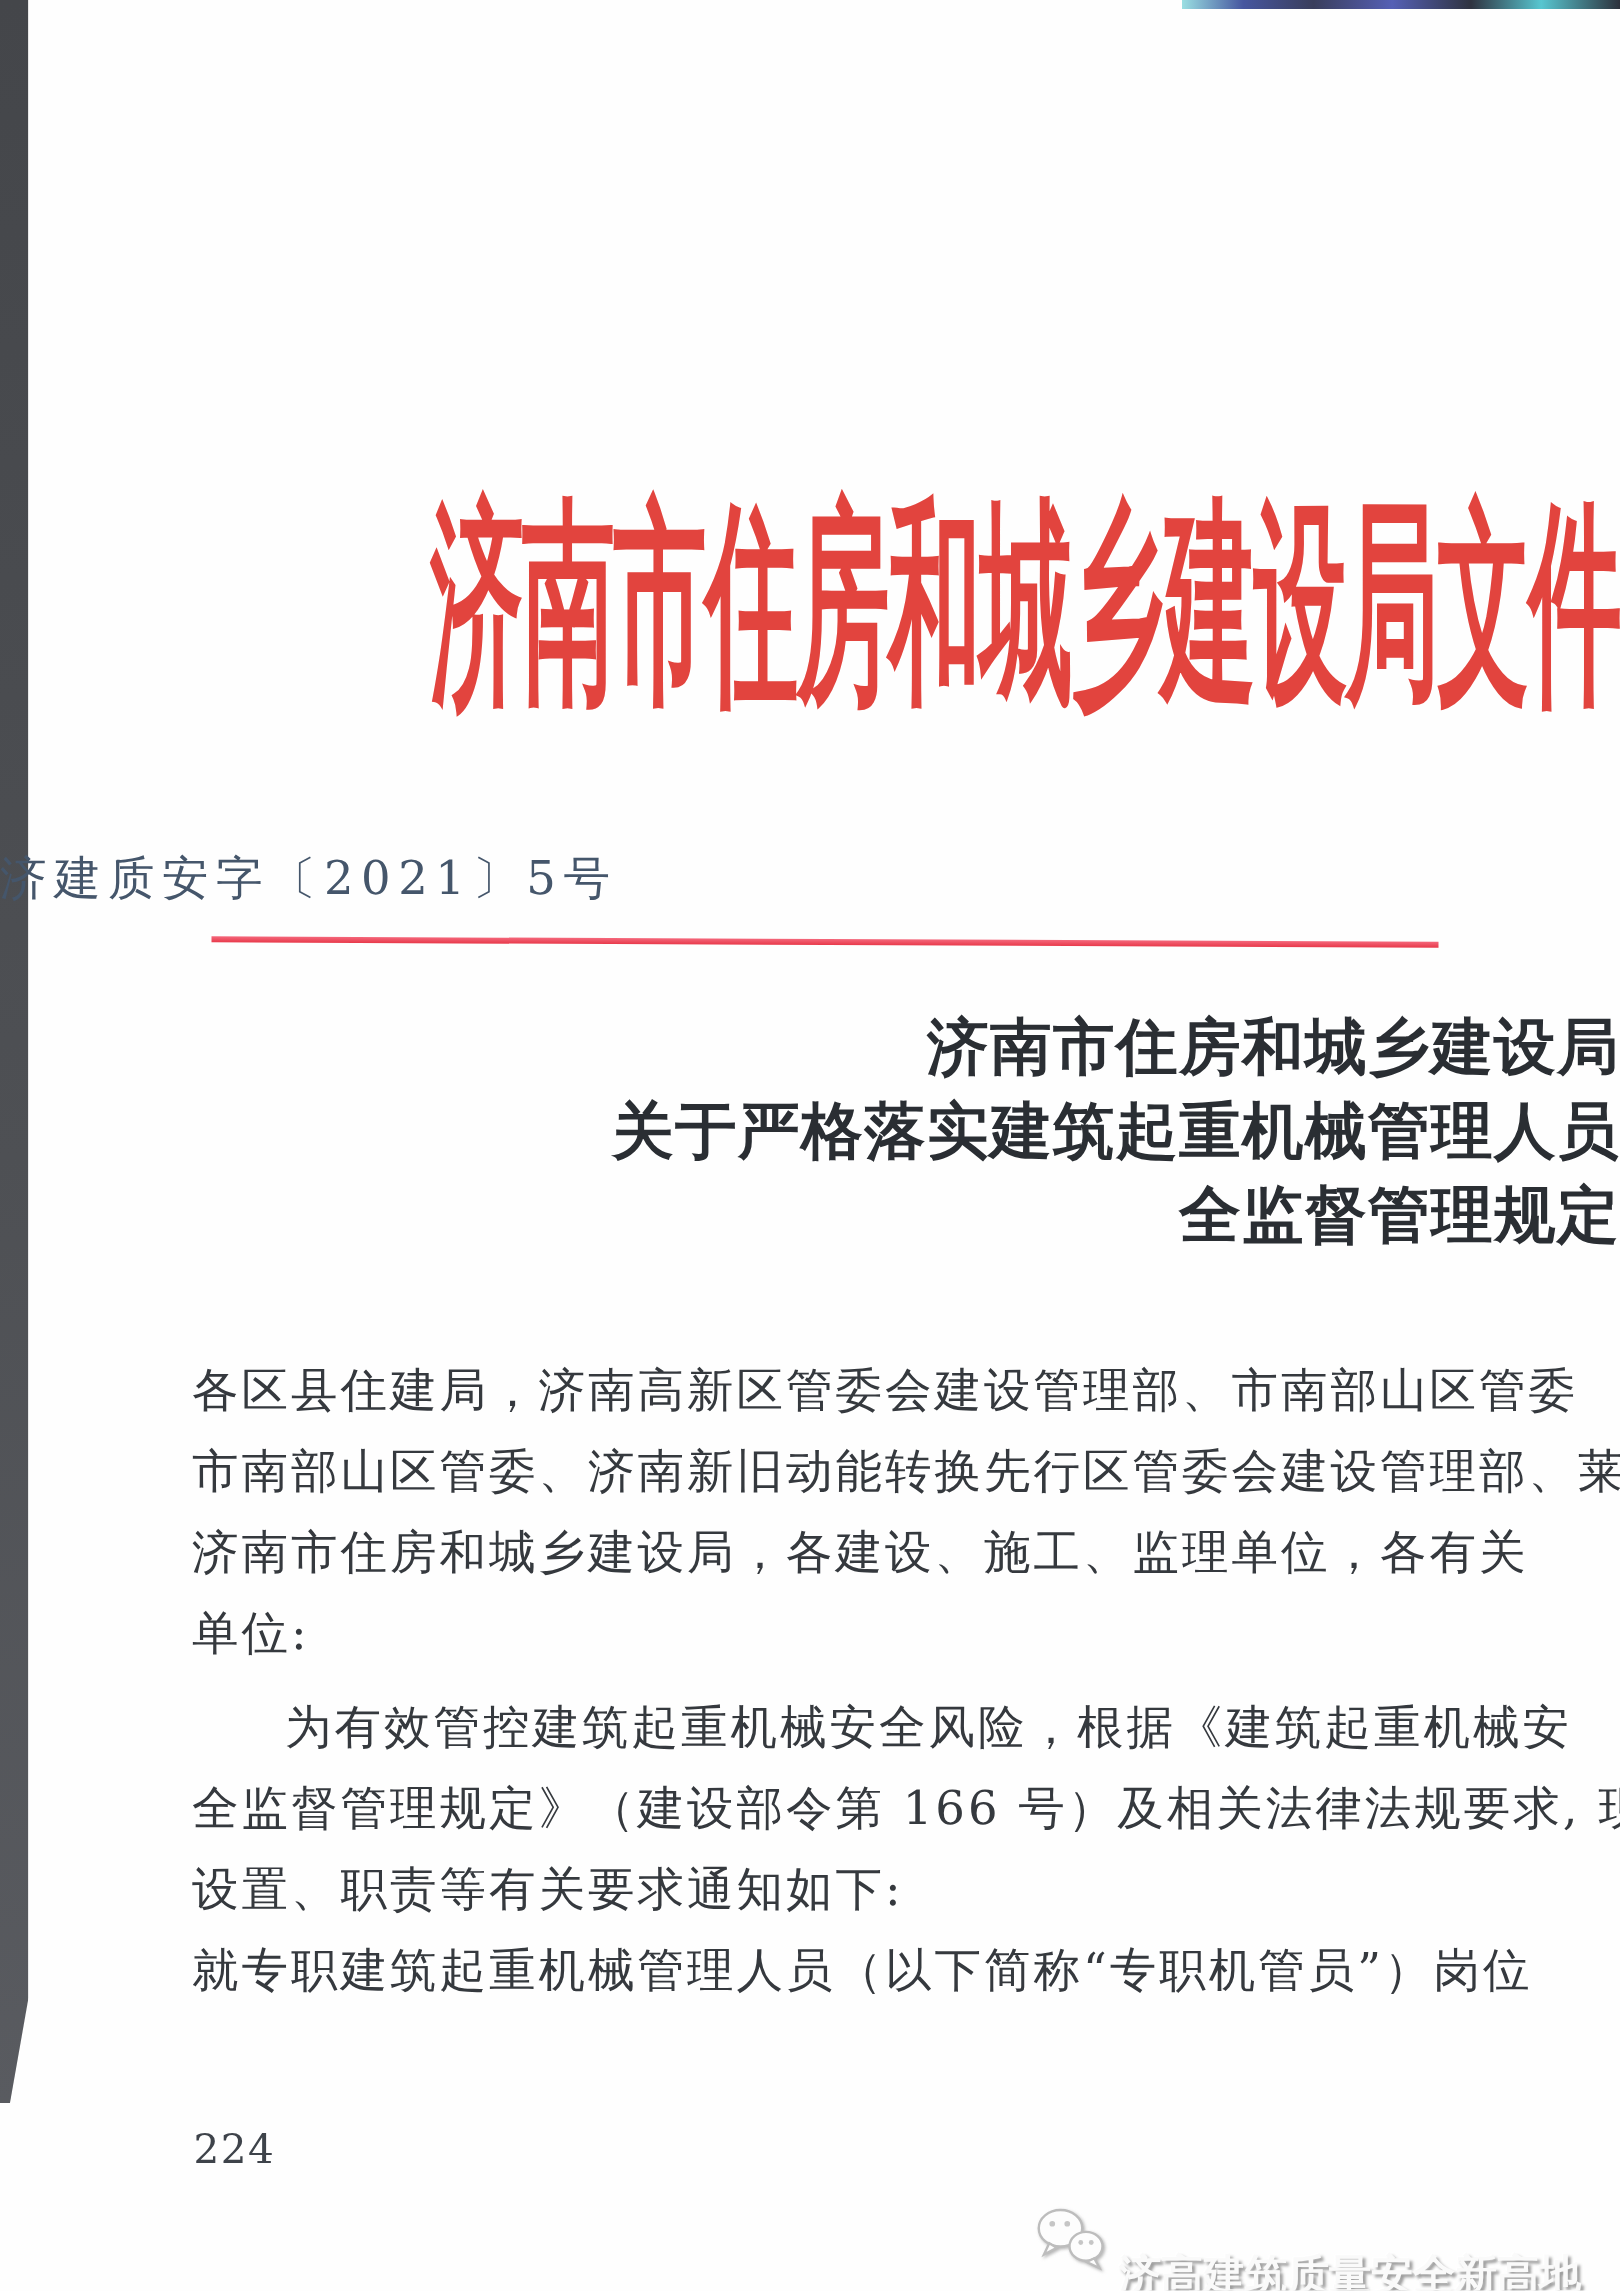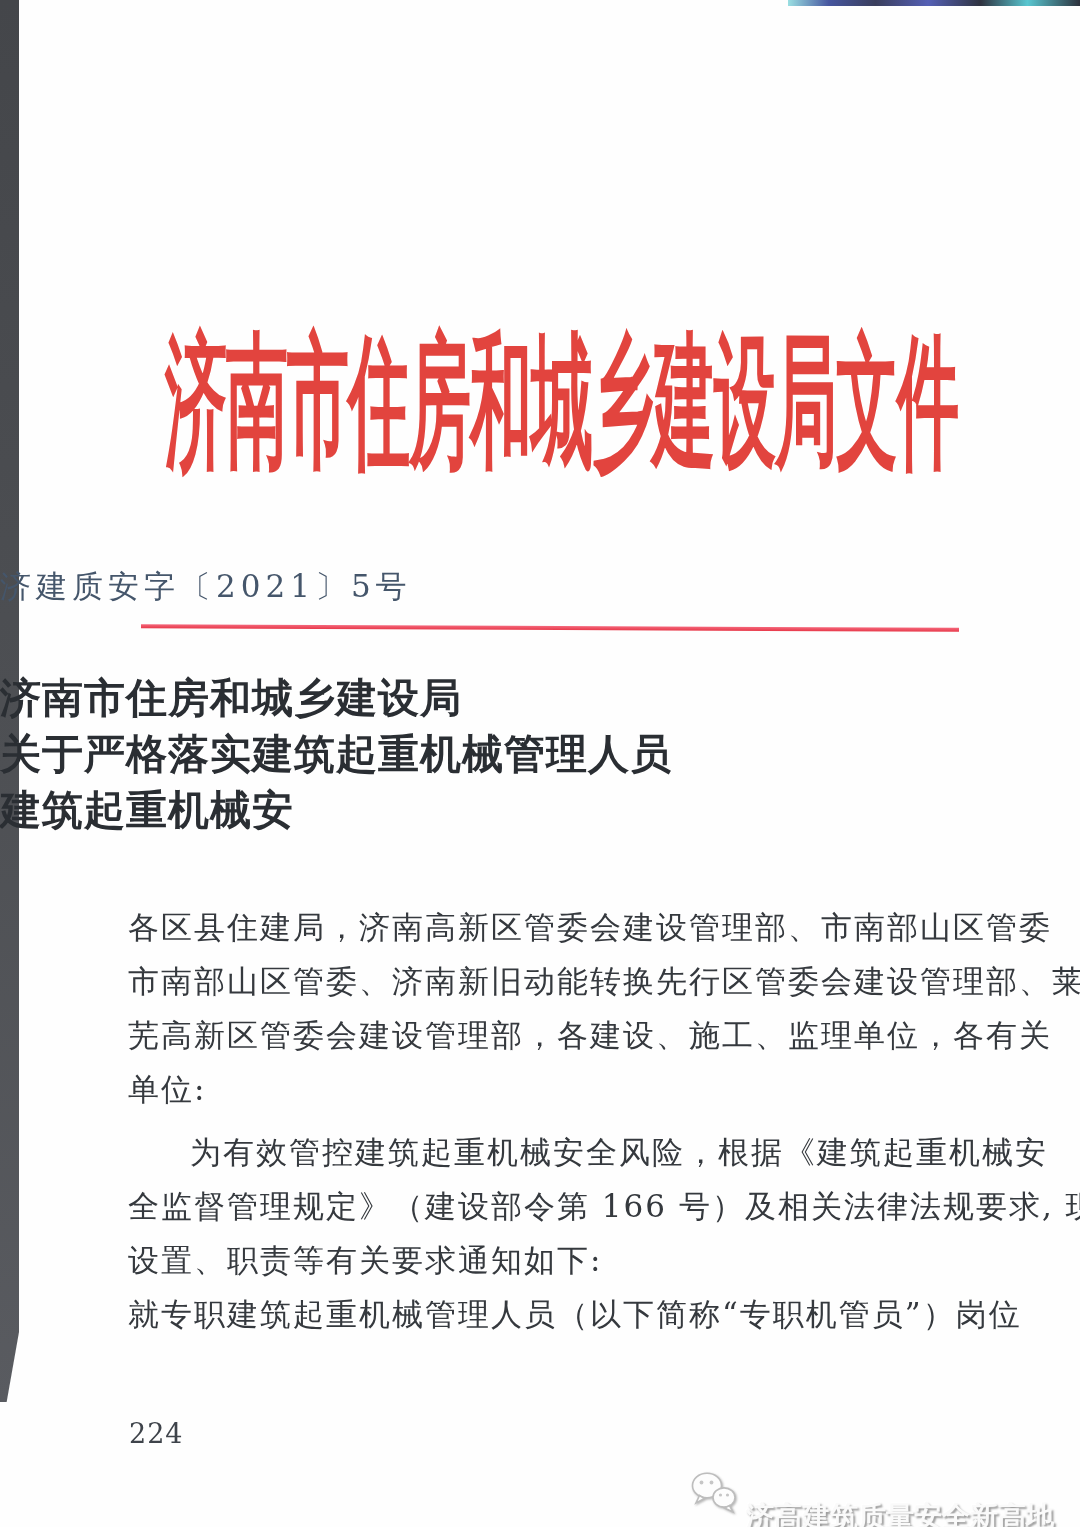--- a/index.html
+++ b/index.html
@@ -18,39 +18,39 @@
     clip-path:polygon(0 0,100% 0,100% 95%,35% 100%,0 100%);
   }
   
   .top-strip {
     position:absolute; top:0; right:0; width:292px; height:6px;
     background:linear-gradient(90deg,#9adfe2 0%,#46569f 14%,#3a3e5c 30%,#5560b5 48%,#2f3340 66%,#58c6d0 82%,#2c313c 100%);
   }
   
   .masthead {
     position:absolute; top:326px; left:0; width:100%; height:154px;
-    display:flex; align-items:center; justify-content:center;padding-left:43px;
+    display:flex; align-items:center; justify-content:flex-end;padding-left:43px;
   }
   .masthead span {
     font-size:62px; font-weight:700; white-space:nowrap; letter-spacing:-1px;
     color:var(--masthead-red,#e2443e);
     transform:scaleY(2.35); transform-origin:center;
   }
   .doc-number {
     position:absolute; top:566px; left:0; width:100%; text-align:left;
     font-size:31px; line-height:40px; letter-spacing:5px;
     color:var(--doc-number-ink,#45566b);
   }
   .red-rule {
     position:absolute; top:626px; left:141px; width:818px; height:4px;
     background:linear-gradient(180deg,#f4687c 0%,var(--rule-red,#e8394a) 100%);
     transform:rotate(0.25deg);
   }
   .doc-title {
-    position:absolute; top:670px; left:0; width:100%; text-align:left;
+    position:absolute; top:670px; left:0; width:100%; text-align:right;
     font-size:41px; line-height:56px; font-weight:700;
     color:#2a2e33; letter-spacing:1px;
   }
   .body-text {
     position:absolute; top:900px; left:128px; width:832px;
     font-size:31px; color:var(--body-ink,#35393e); letter-spacing:2px;
   }
   .body-text .line {
     height:54px; line-height:54px; white-space:nowrap;
   }
@@ -83,27 +83,27 @@
     <span>济南市住房和城乡建设局文件</span>
   </div>
 
   <div class="doc-number">济建质安字〔2021〕5号</div>
 
   <div class="red-rule"></div>
 
   <div class="doc-title">
       <div class="title-line">济南市住房和城乡建设局</div>
       <div class="title-line">关于严格落实建筑起重机械管理人员</div>
-      <div class="title-line">建筑起重机械安</div>
+      <div class="title-line">全监督管理规定</div>
     </div>
 
   <div class="body-text">
       <div class="line">各区县住建局，济南高新区管委会建设管理部、市南部山区管委</div>
       <div class="line">市南部山区管委、济南新旧动能转换先行区管委会建设管理部、莱</div>
-      <div class="line">芜高新区管委会建设管理部，各建设、施工、监理单位，各有关</div>
+      <div class="line">济南市住房和城乡建设局，各建设、施工、监理单位，各有关</div>
       <div class="line">单位:</div>
       <div class="line indent">为有效管控建筑起重机械安全风险，根据《建筑起重机械安</div>
       <div class="line">全监督管理规定》（建设部令第 166 号）及相关法律法规要求, 现</div>
       <div class="line">设置、职责等有关要求通知如下:</div>
       <div class="line">就专职建筑起重机械管理人员（以下简称“专职机管员”）岗位</div>
     </div>
 
   <div class="page-number">224</div>
 
   <div class="watermark">

